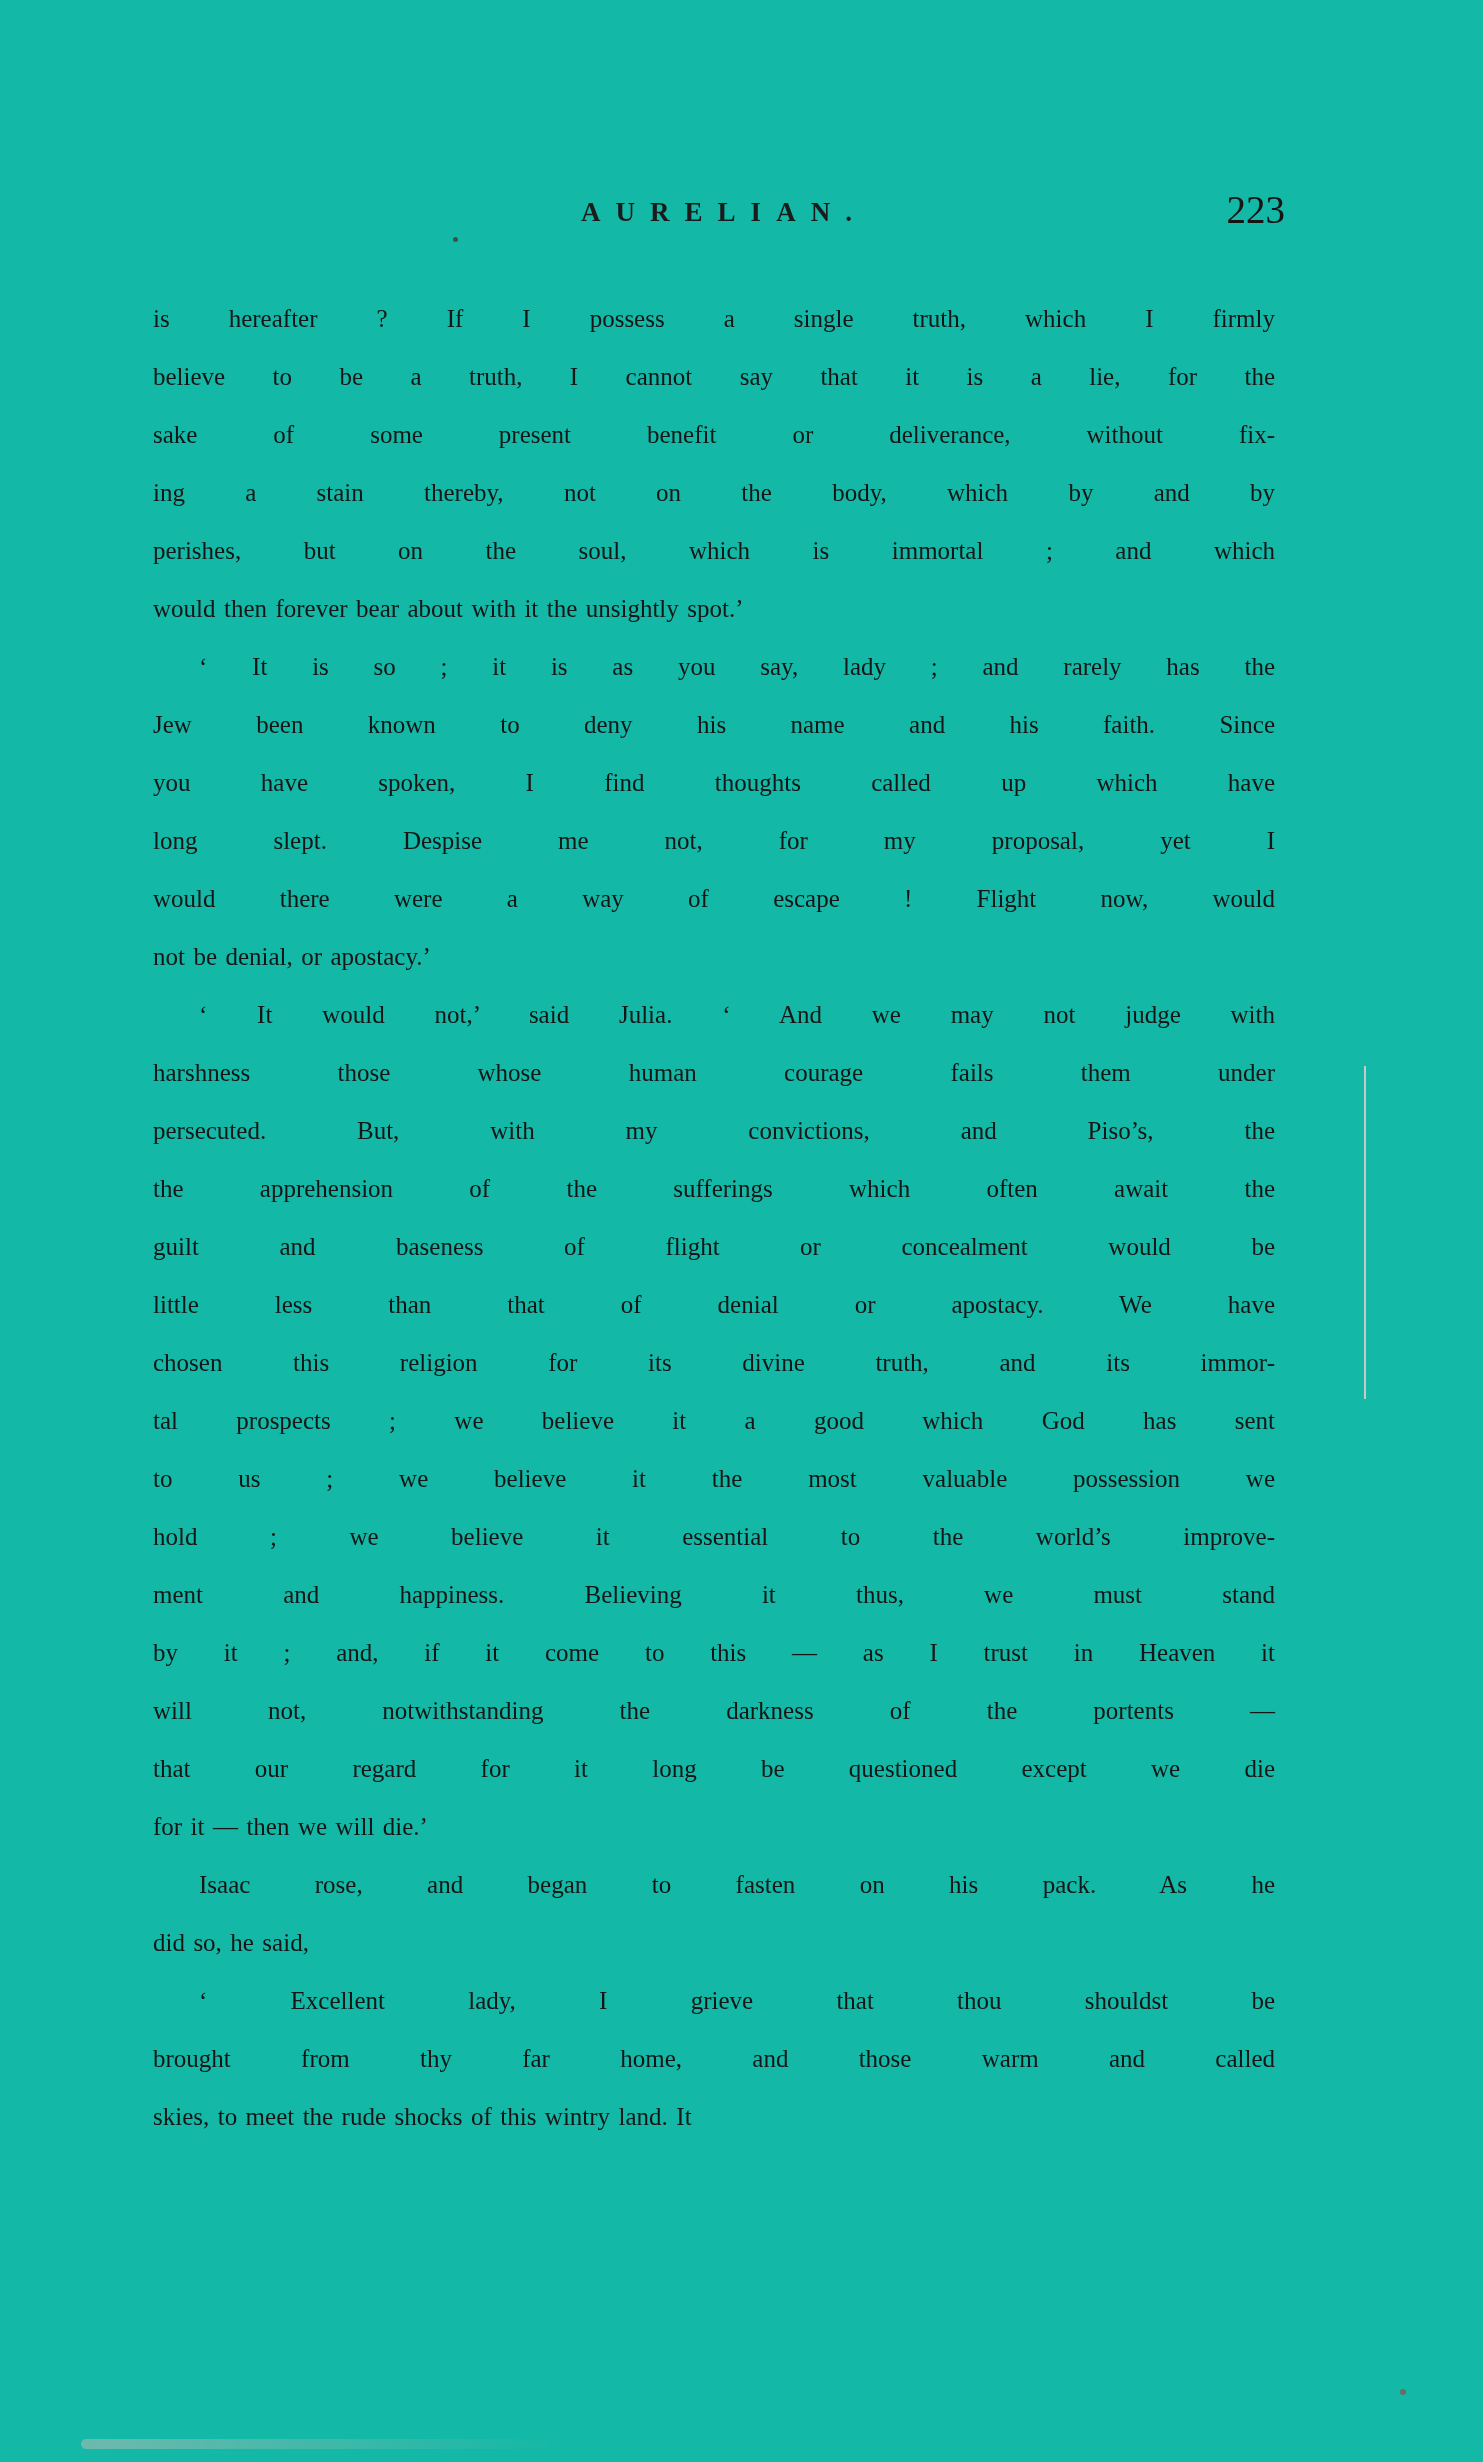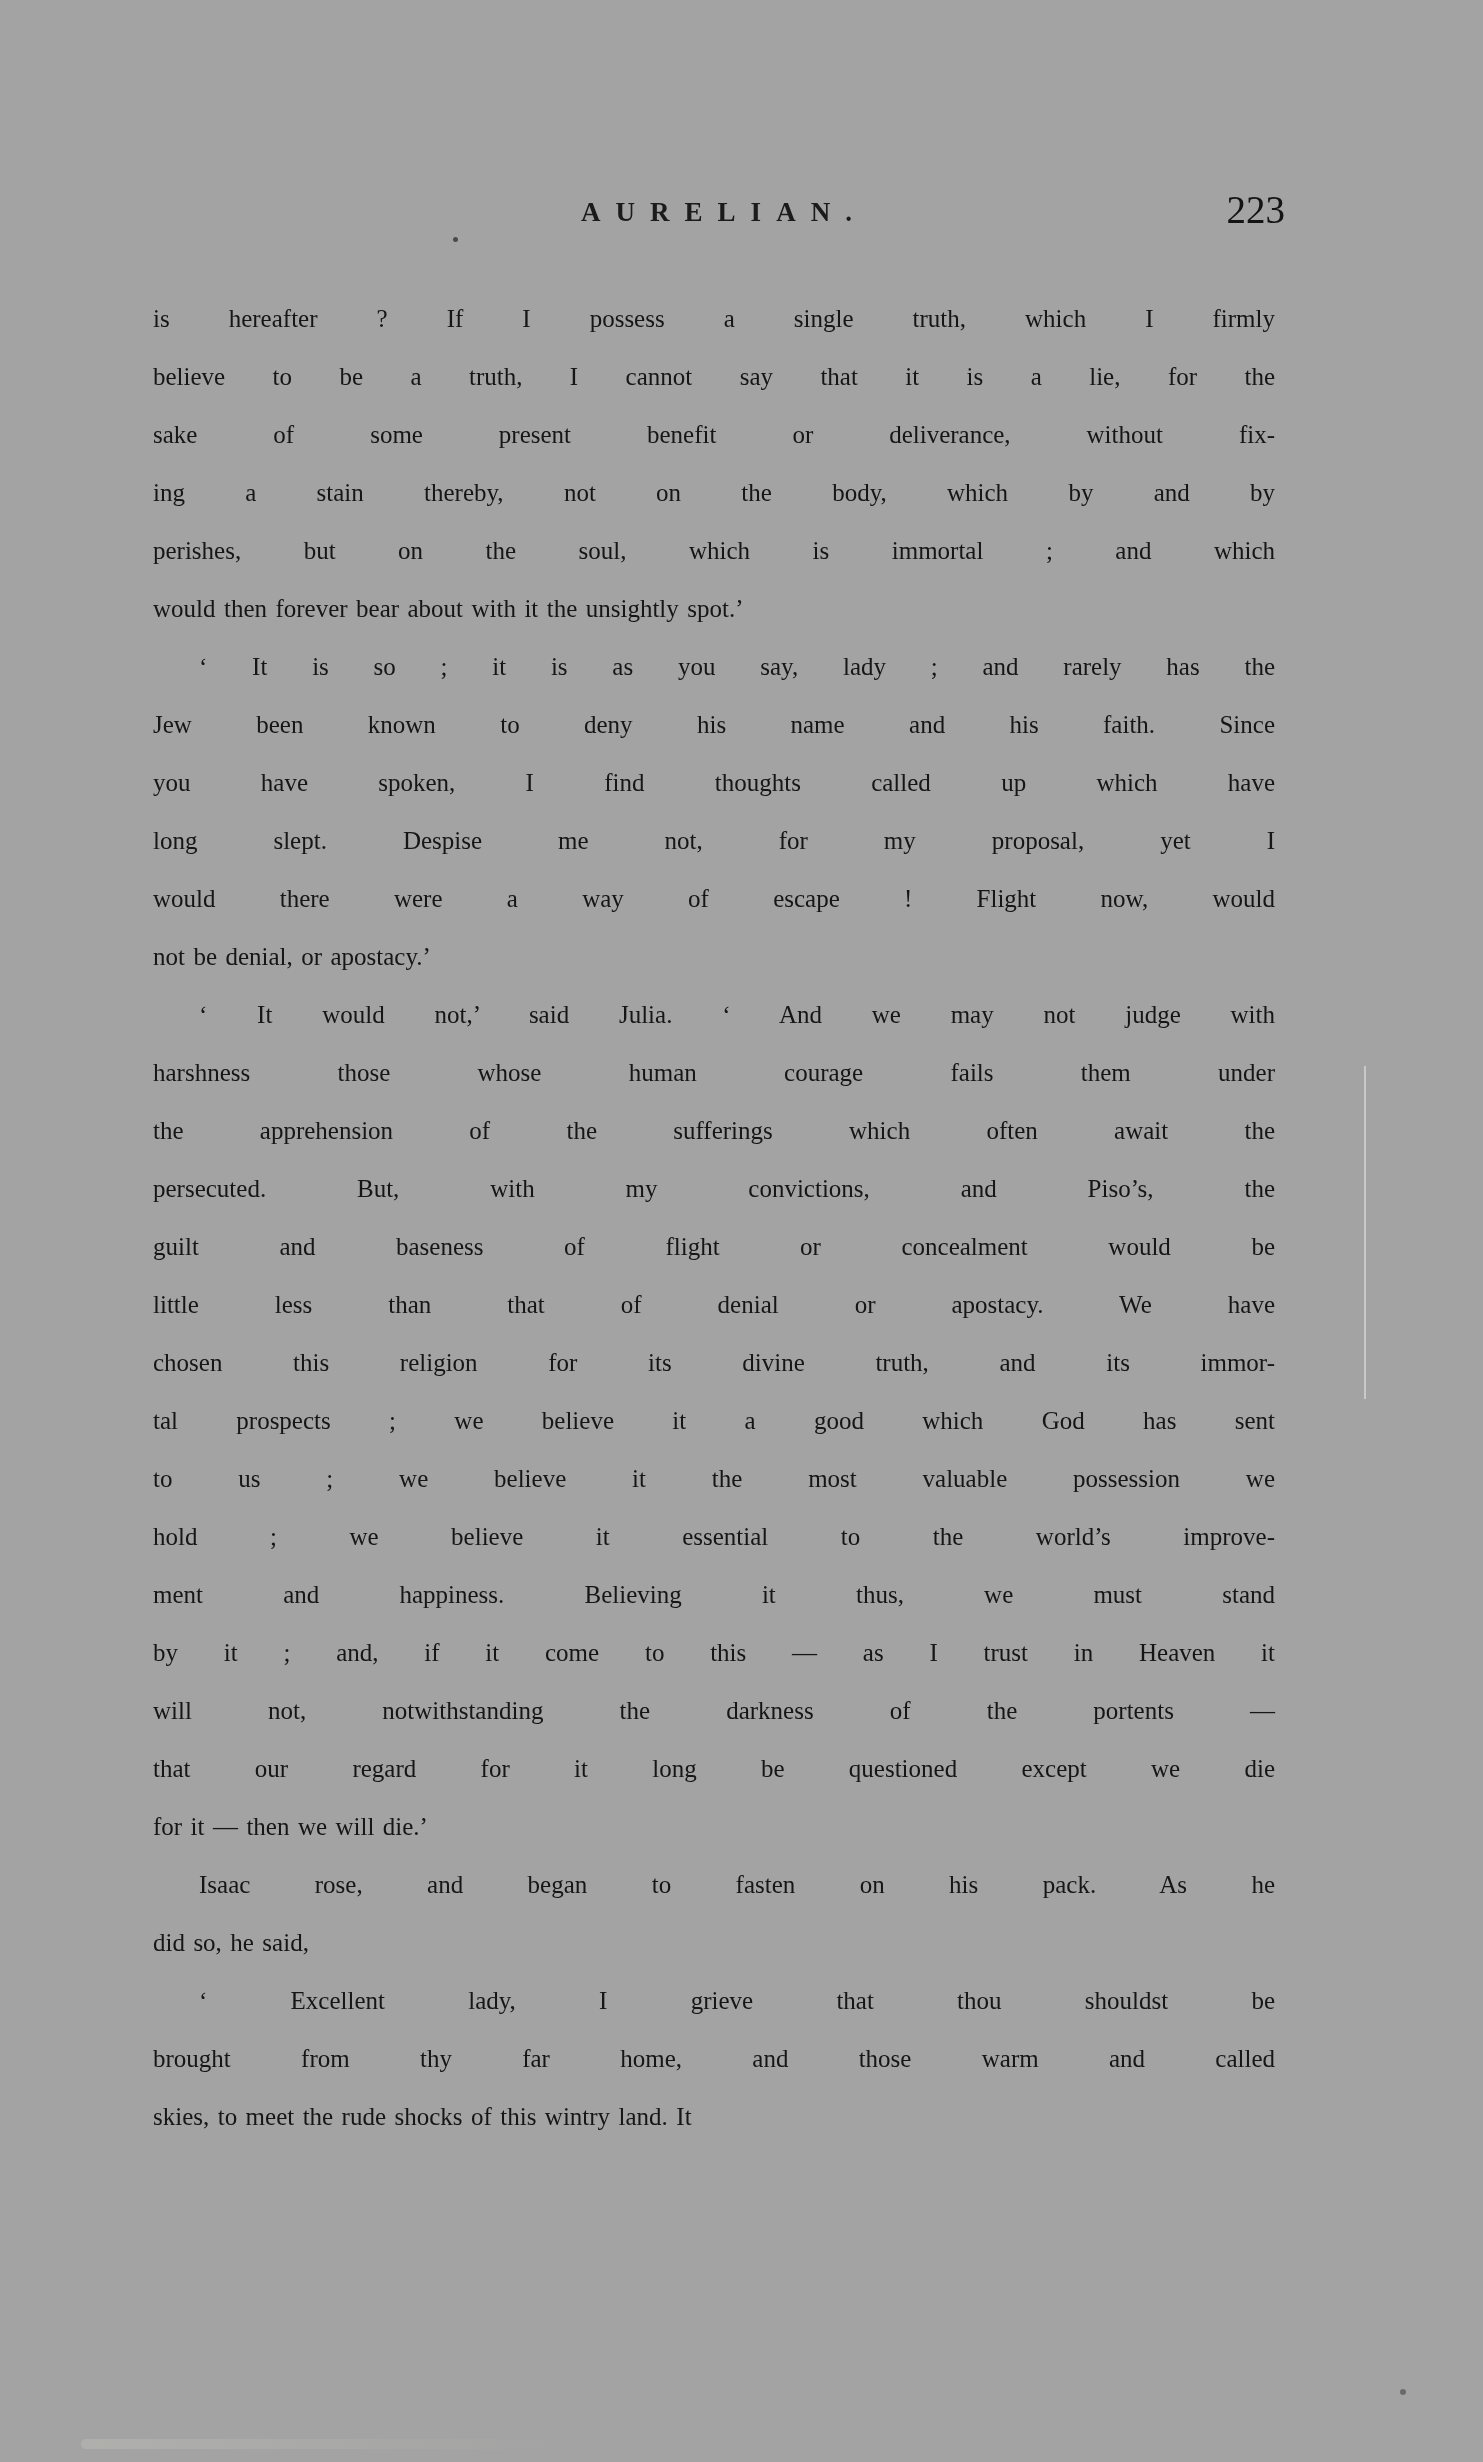--- a/index.html
+++ b/index.html
@@ -4,21 +4,21 @@
 <style>
   html, body {
     margin: 0;
     padding: 0;
     background: #ffffff;
   }
   .page {
     position: relative;
     width: 1483px;
     height: 2462px;
-    background: #a3a3a3;
+    background: #14b8a6;
     font-family: "Liberation Serif", serif;
     color: #161616;
     overflow: hidden;
   }
   .header {
     position: absolute;
     top: 187px;
     left: 163px;
     width: 1122px;
     height: 52px;
@@ -116,22 +116,22 @@
       <div class="line">perishes, but on the soul, which is immortal ; and which</div>
       <div class="line para-end">would then forever bear about with it the unsightly spot.’</div>
       <div class="line indent">‘ It is so ; it is as you say, lady ; and rarely has the</div>
       <div class="line">Jew been known to deny his name and his faith.  Since</div>
       <div class="line">you have spoken, I find thoughts called up which have</div>
       <div class="line">long slept.  Despise me not, for my proposal, yet I</div>
       <div class="line">would there were a way of escape !  Flight now, would</div>
       <div class="line para-end">not be denial, or apostacy.’</div>
       <div class="line indent">‘ It would not,’ said Julia.  ‘ And we may not judge with</div>
       <div class="line">harshness those whose human courage fails them under</div>
+      <div class="line">persecuted.  But, with my convictions, and Piso’s, the</div>
       <div class="line">the apprehension of the sufferings which often await the</div>
-      <div class="line">persecuted.  But, with my convictions, and Piso’s, the</div>
       <div class="line">guilt and baseness of flight or concealment would be</div>
       <div class="line">little less than that of denial or apostacy.  We have</div>
       <div class="line">chosen this religion for its divine truth, and its immor-</div>
       <div class="line">tal prospects ; we believe it a good which God has sent</div>
       <div class="line">to us ;  we believe it the most valuable possession we</div>
       <div class="line">hold ;  we believe it essential to the world’s improve-</div>
       <div class="line">ment and happiness.  Believing it thus, we must stand</div>
       <div class="line">by it ;  and, if it come to this — as I trust in Heaven it</div>
       <div class="line">will not, notwithstanding the darkness of the portents —</div>
       <div class="line">that our regard for it long be questioned except we die</div>

